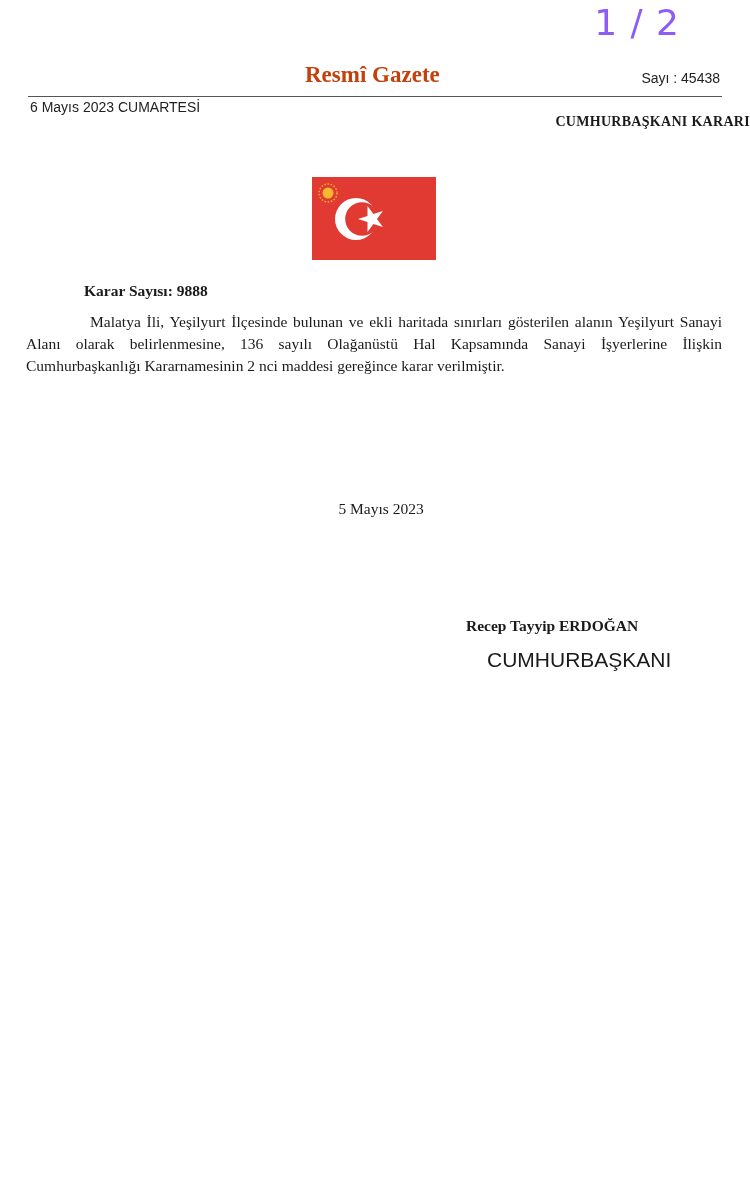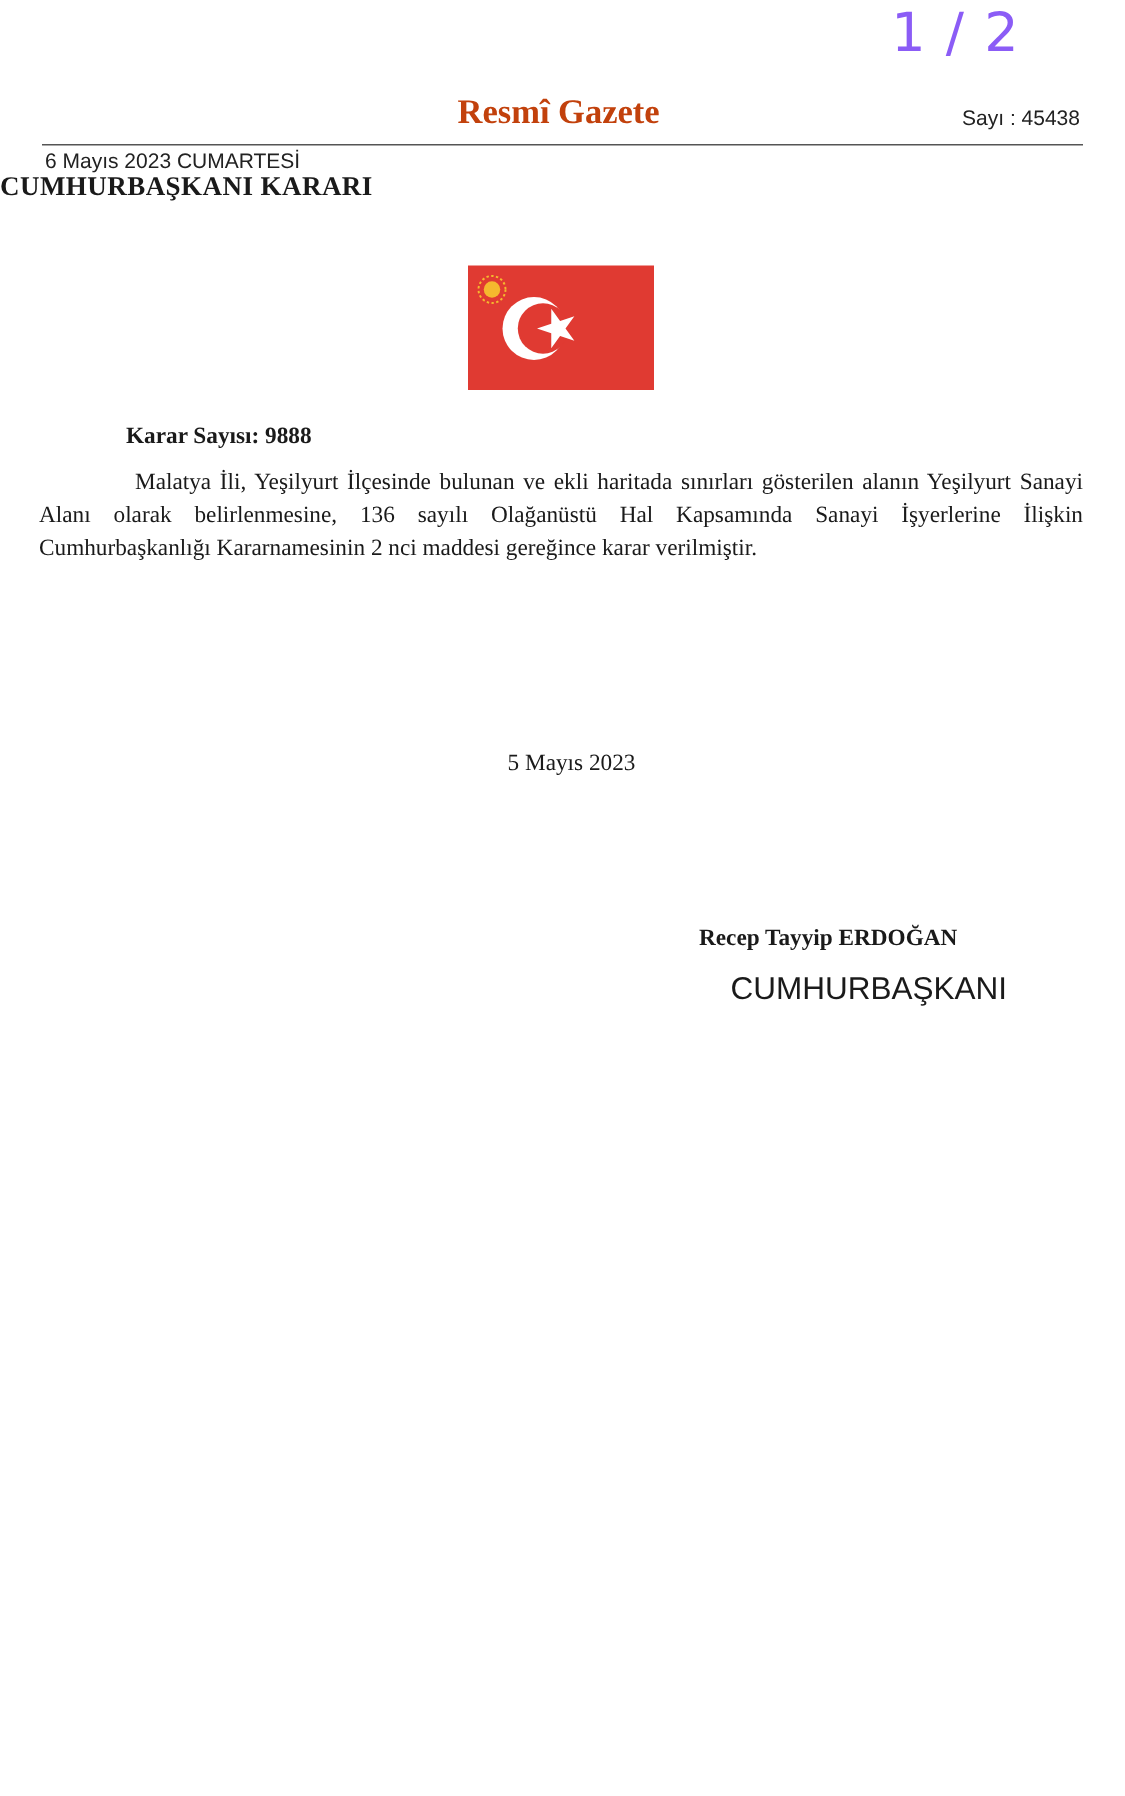--- a/index.html
+++ b/index.html
@@ -2,21 +2,21 @@
 <html><head>
 <meta charset="utf-8">
 <style>
   html, body { margin: 0; padding: 0; background: #ffffff; }
   body { width: 750px; height: 1197px; position: relative; overflow: hidden; color: #1a1a1a; }
   .page-indicator { position: absolute; top: 2px; right: 70px; font-family: "DejaVu Sans", sans-serif; font-size: 36px; color: #8b5cf6; letter-spacing: 1px; text-align: right; }
   .header { position: absolute; top: 62px; left: 28px; width: 694px; height: 34px; border-bottom: 1.5px solid #555; }
   .header-left { position: absolute; left: 2px; top: 8px; font-family: "Liberation Sans", sans-serif; font-size: 14px; color: #222; margin-top: 29px; }
   .header-center { position: absolute; left: 277px; top: 0px; font-family: "Liberation Serif", serif; font-size: 23px; font-weight: bold; color: #c2410c; }
   .header-right { position: absolute; right: 2px; top: 8px; font-family: "Liberation Sans", sans-serif; font-size: 14px; color: #222; }
-  .doc-title { position: absolute; top: 114px; left: 0; width: 750px; text-align: left; font-family: "Liberation Serif", serif; font-weight: bold; font-size: 18px; letter-spacing: 0.3px; }
+  .doc-title { position: absolute; top: 114px; left: 0; width: 750px; text-align: right; font-family: "Liberation Serif", serif; font-weight: bold; font-size: 14px; letter-spacing: 0.3px; }
   .flag { position: absolute; top: 177px; left: 312px; width: 124px; height: 83px; background: #e03a32; }
   .flag svg { position: absolute; left: 0; top: 0; }
   .decision-number { position: absolute; top: 282px; left: 84px; font-family: "Liberation Serif", serif; font-weight: bold; font-size: 15.5px; }
   .body-text { position: absolute; top: 311px; left: 26px; width: 696px; font-family: "Liberation Serif", serif; font-size: 15.5px; line-height: 22px; text-align: justify; text-indent: 64px; }
   .sign-date { position: absolute; top: 500px; left: 0; width: 762px; text-align: center; font-family: "Liberation Serif", serif; font-size: 15.5px; }
   .signer-name { position: absolute; top: 617px; left: 466px; font-family: "Liberation Serif", serif; font-weight: bold; font-size: 15.5px; }
   .signer-title { position: absolute; top: 648px; left: 487px; font-family: Liberation Sans, sans-serif; font-size: 21px; }
 </style>
 </head>
 <body>

